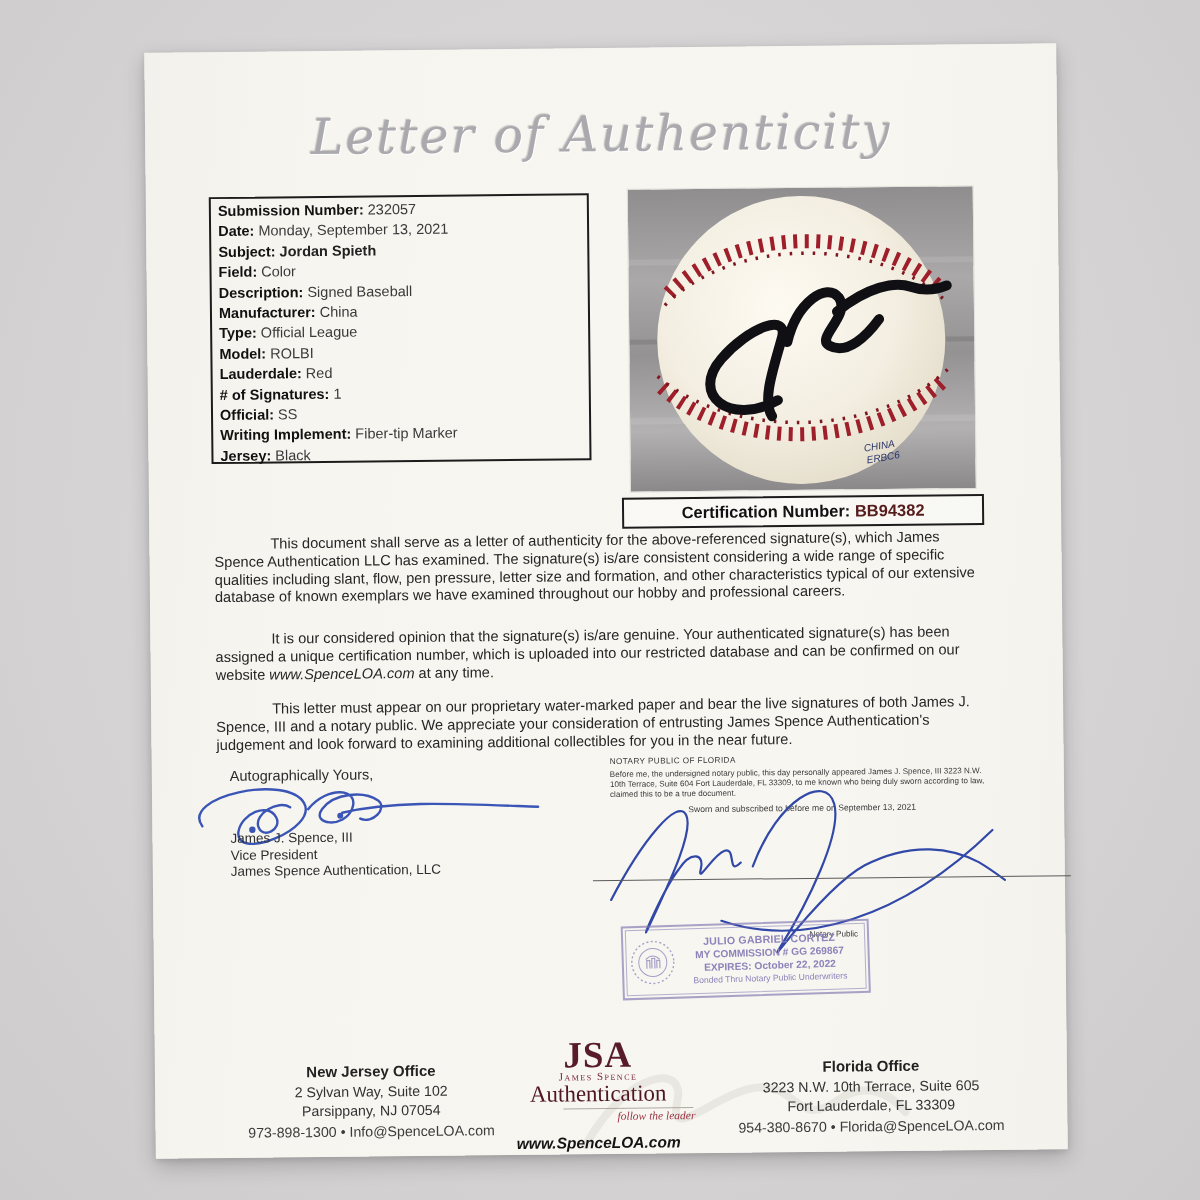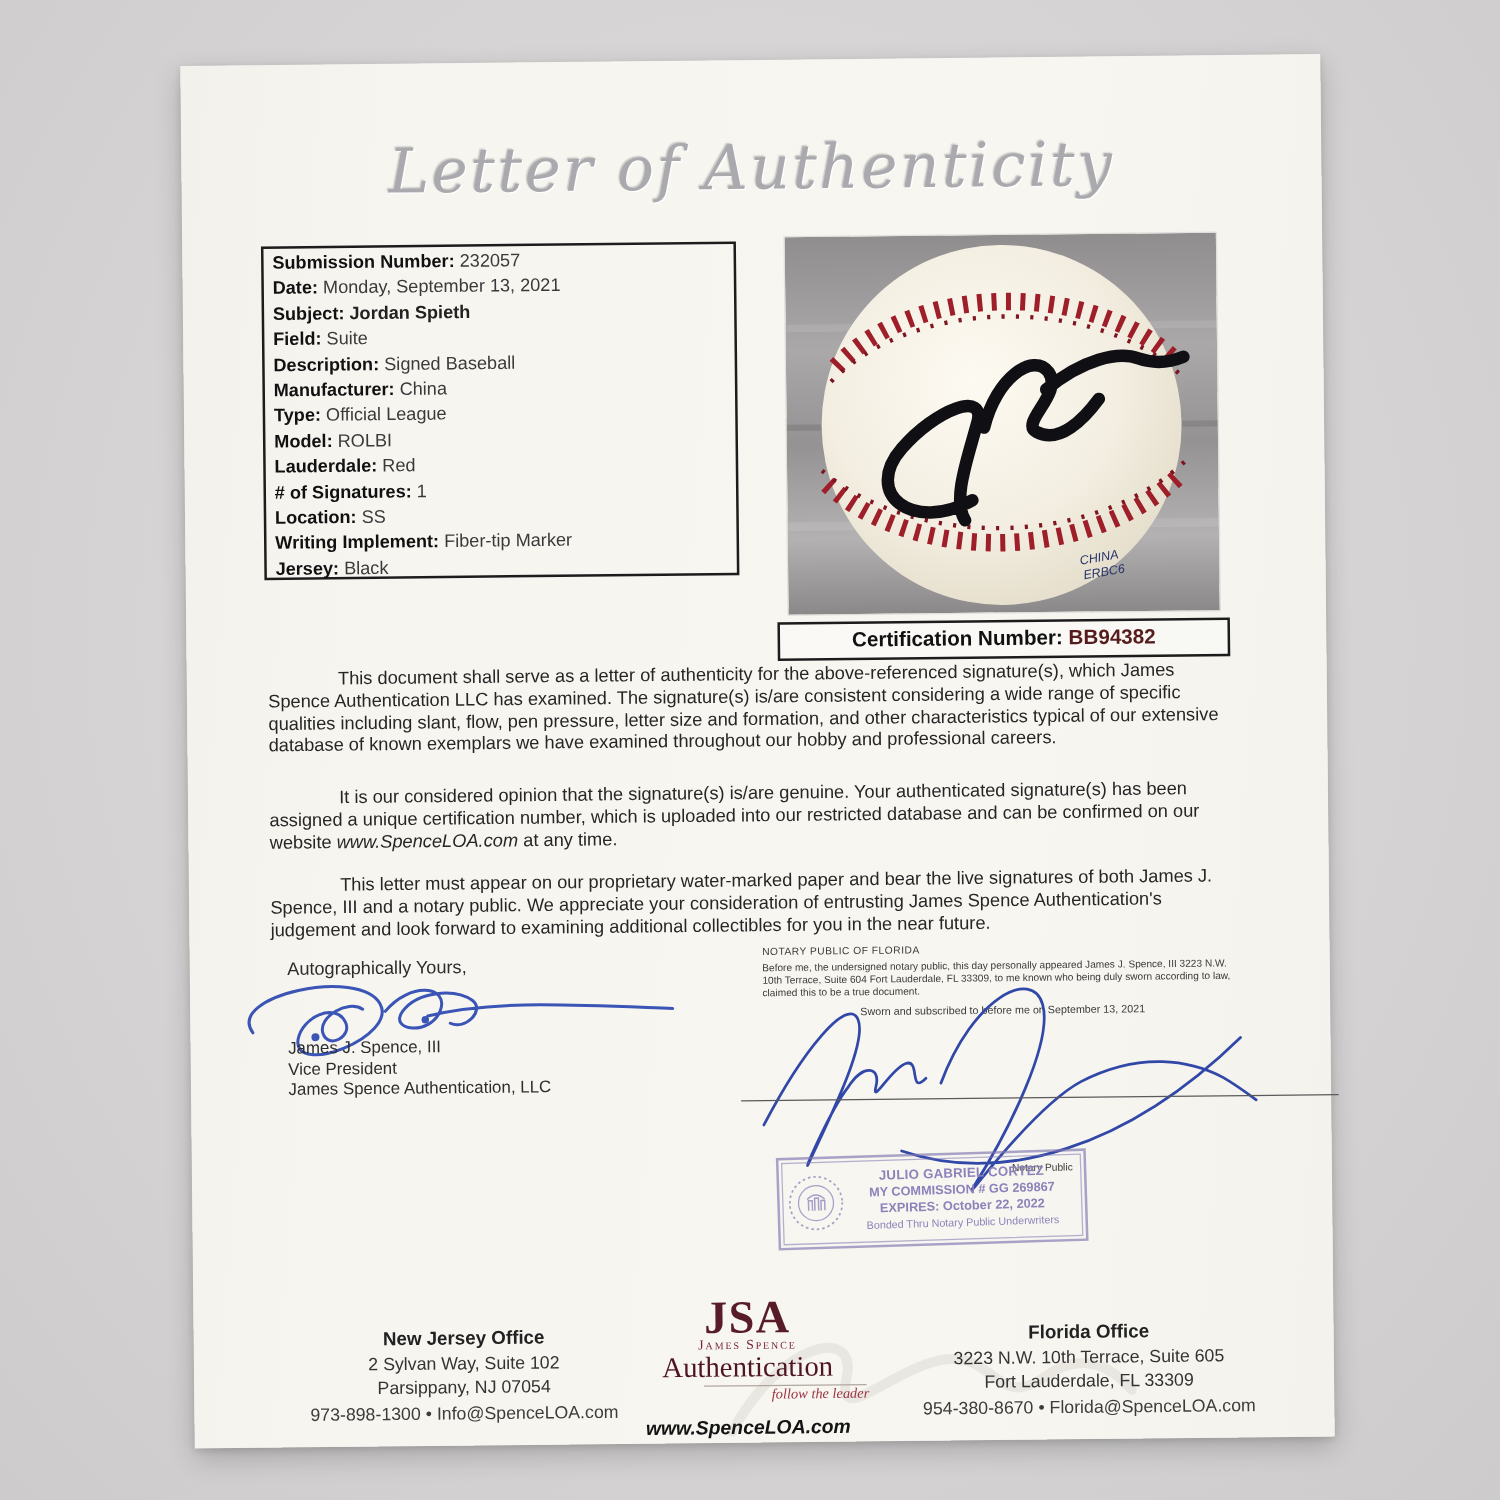--- a/index.html
+++ b/index.html
@@ -89,28 +89,28 @@
 <body>
 
 <div class="paper">
 
   <div class="abs title">Letter of Authenticity</div>
 
   <div class="abs details">
     <div class="drow"><b>Submission Number:</b> <span>232057</span></div>
     <div class="drow"><b>Date:</b> <span>Monday, September 13, 2021</span></div>
     <div class="drow"><b>Subject:</b> <span class="bv">Jordan Spieth</span></div>
-    <div class="drow"><b>Field:</b> <span>Suite</span></div>
+    <div class="drow"><b>Field:</b> <span>Color</span></div>
     <div class="drow"><b>Description:</b> <span>Signed Baseball</span></div>
     <div class="drow"><b>Manufacturer:</b> <span>China</span></div>
     <div class="drow"><b>Type:</b> <span>Official League</span></div>
     <div class="drow"><b>Model:</b> <span>ROLBI</span></div>
     <div class="drow"><b>Lauderdale:</b> <span>Red</span></div>
     <div class="drow"><b># of Signatures:</b> <span>1</span></div>
-    <div class="drow"><b>Location:</b> <span>SS</span></div>
+    <div class="drow"><b>Official:</b> <span>SS</span></div>
     <div class="drow"><b>Writing Implement:</b> <span>Fiber-tip Marker</span></div>
     <div class="drow"><b>Jersey:</b> <span>Black</span></div>
   </div>
 
   <div class="abs photo">
     <svg width="345" height="302" viewBox="0 0 345 302">
       <defs>
         <linearGradient id="bgg" x1="0" y1="0" x2="0" y2="1">
           <stop offset="0" stop-color="#8f8d8e"></stop>
             <stop offset="0.3" stop-color="#aaa8a9"></stop>

